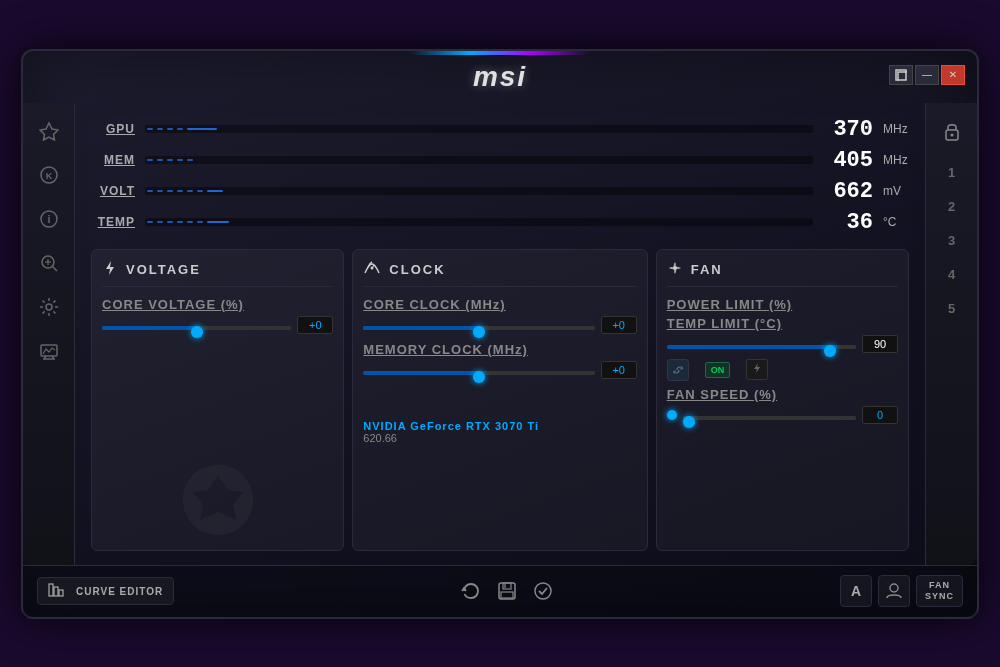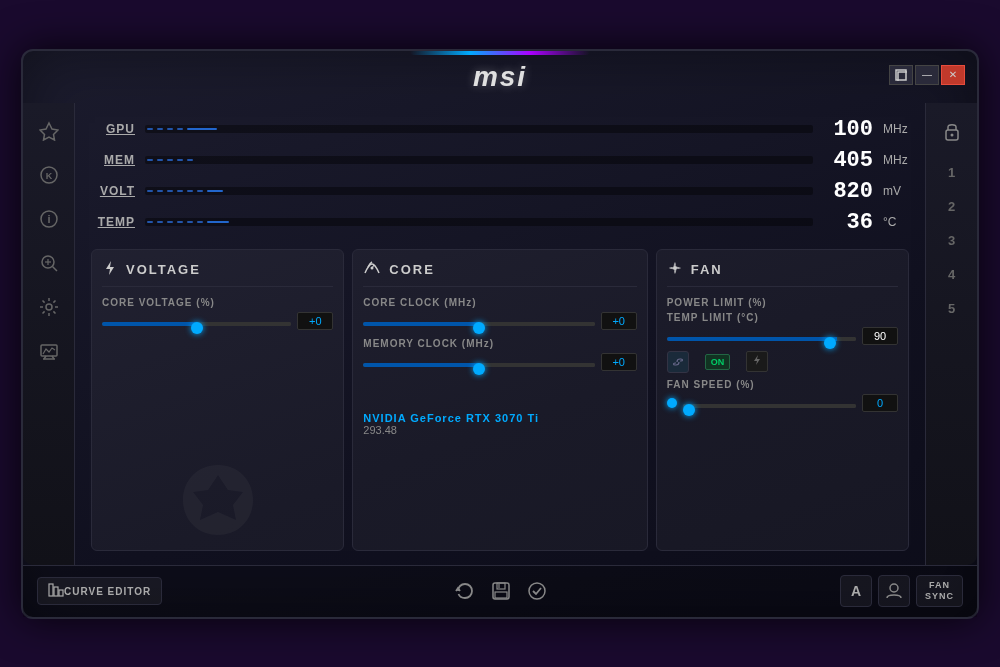--- a/index.html
+++ b/index.html
@@ -216,24 +216,25 @@
 
     .panel-title {
       color: #cccccc;
       font-size: 13px;
       font-weight: bold;
       letter-spacing: 2px;
     }
 
     .param-label {
       color: #888;
-      font-size: 10px;
+      font-size: 13px;
       letter-spacing: 1px;
       margin-bottom: 4px;
       font-weight: bold;
+      text-decoration: underline;
     }
 
     .slider-row {
       display: flex;
       align-items: center;
       gap: 6px;
       margin-bottom: 8px;
     }
 
     .slider-container {
@@ -345,21 +346,21 @@
       justify-content: space-between;
       padding: 8px 14px;
       border-top: 1px solid #2a2a3a;
       background: rgba(0,0,0,0.2);
       height: 52px;
     }
 
     .curve-editor-btn {
       display: flex;
       align-items: center;
-      gap: 0;
+      gap: 12px;
       background: rgba(255,255,255,0.05);
       border: 1px solid #2a2a3a;
       border-radius: 4px;
       padding: 5px 10px;
       color: #aaa;
       font-size: 10px;
       font-weight: bold;
       letter-spacing: 1px;
       cursor: pointer;
     }
@@ -543,21 +544,21 @@
           <span class="meter-label">GPU</span>
           <div class="meter-bar-container">
             <div class="meter-bar-dashes">
               <div class="meter-dash" style="width:6px"></div>
               <div class="meter-dash" style="width:6px"></div>
               <div class="meter-dash" style="width:6px"></div>
               <div class="meter-dash" style="width:6px"></div>
               <div class="meter-dash" style="width:30px; background:#2266cc;"></div>
             </div>
           </div>
-          <span class="meter-value">100</span>
+          <span class="meter-value">370</span>
           <span class="meter-unit">MHz</span>
         </div>
 
         <div class="meter-row">
           <span class="meter-label">MEM</span>
           <div class="meter-bar-container">
             <div class="meter-bar-dashes">
               <div class="meter-dash" style="width:6px"></div>
               <div class="meter-dash" style="width:6px"></div>
               <div class="meter-dash" style="width:6px"></div>
@@ -575,21 +576,21 @@
             <div class="meter-bar-dashes">
               <div class="meter-dash" style="width:6px"></div>
               <div class="meter-dash" style="width:6px"></div>
               <div class="meter-dash" style="width:6px"></div>
               <div class="meter-dash" style="width:6px"></div>
               <div class="meter-dash" style="width:6px"></div>
               <div class="meter-dash" style="width:6px"></div>
               <div class="meter-dash" style="width:16px; background:#2266cc;"></div>
             </div>
           </div>
-          <span class="meter-value">820</span>
+          <span class="meter-value">662</span>
           <span class="meter-unit">mV</span>
         </div>
 
         <div class="meter-row">
           <span class="meter-label">TEMP</span>
           <div class="meter-bar-container">
             <div class="meter-bar-dashes">
               <div class="meter-dash" style="width:6px"></div>
               <div class="meter-dash" style="width:6px"></div>
               <div class="meter-dash" style="width:6px"></div>
@@ -635,21 +636,21 @@
         <div class="panel panel-clock">
           <div class="panel-header">
             <span class="panel-icon">
               <svg width="18" height="16" viewBox="0 0 18 16">
                 <path d="M2 13 C2 13, 6 4, 9 4 C12 4, 16 13, 16 13" fill="none" stroke="#ccc" stroke-width="1.5"></path>
                 <path d="M5 7 C5 7, 7 3, 9 2" fill="none" stroke="#ccc" stroke-width="1.5"></path>
                 <circle cx="9" cy="8" r="1.5" fill="#ccc"></circle>
                 <line x1="9" y1="8" x2="11" y2="5" stroke="#ccc" stroke-width="1.2"></line>
               </svg>
             </span>
-            <span class="panel-title">CORE</span>
+            <span class="panel-title">CLOCK</span>
           </div>
 
           <div>
             <div class="param-label">CORE CLOCK  (MHz)</div>
             <div class="slider-row">
               <div class="slider-container">
                 <input type="range" class="custom-slider" min="-500" max="500" value="0" style="--val: 50%;">
               </div>
               <div class="value-box">+0</div>
             </div>
@@ -660,21 +661,21 @@
             <div class="slider-row">
               <div class="slider-container">
                 <input type="range" class="custom-slider" min="-500" max="500" value="0" style="--val: 50%;">
               </div>
               <div class="value-box">+0</div>
             </div>
           </div>
 
           <div class="gpu-info">
             <div class="gpu-name">NVIDIA GeForce RTX 3070 Ti</div>
-            <div class="gpu-version">293.48</div>
+            <div class="gpu-version">620.66</div>
           </div>
         </div>
 
         <div class="panel panel-fan">
           <div class="panel-header">
             <span class="panel-icon">
               <svg width="16" height="16" viewBox="0 0 16 16">
                 <circle cx="8" cy="8" r="2" fill="#ccc"></circle>
                 <path d="M8 2 C8 2, 10 5, 8 7 C11 6, 14 8, 14 8 C14 8, 11 10, 9 8 C10 11, 8 14, 8 14 C8 14, 6 11, 8 9 C5 10, 2 8, 2 8 C2 8, 5 6, 7 8 C6 5, 8 2, 8 2 Z" fill="#ccc" opacity="0.8"></path>
               </svg>

